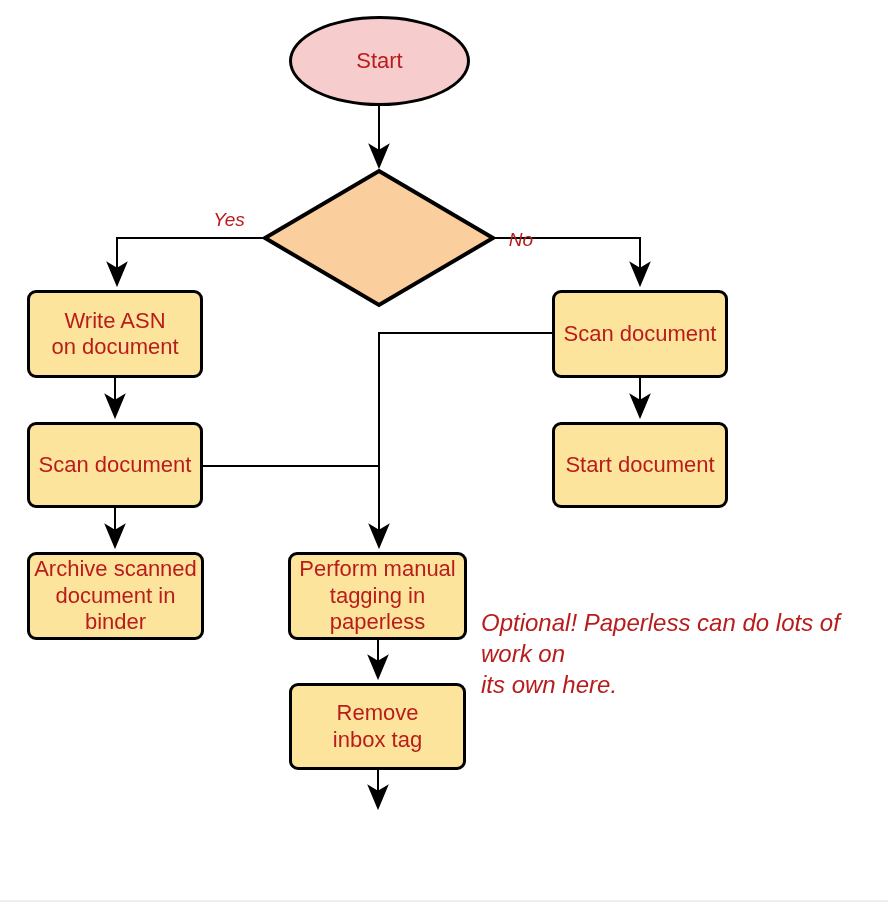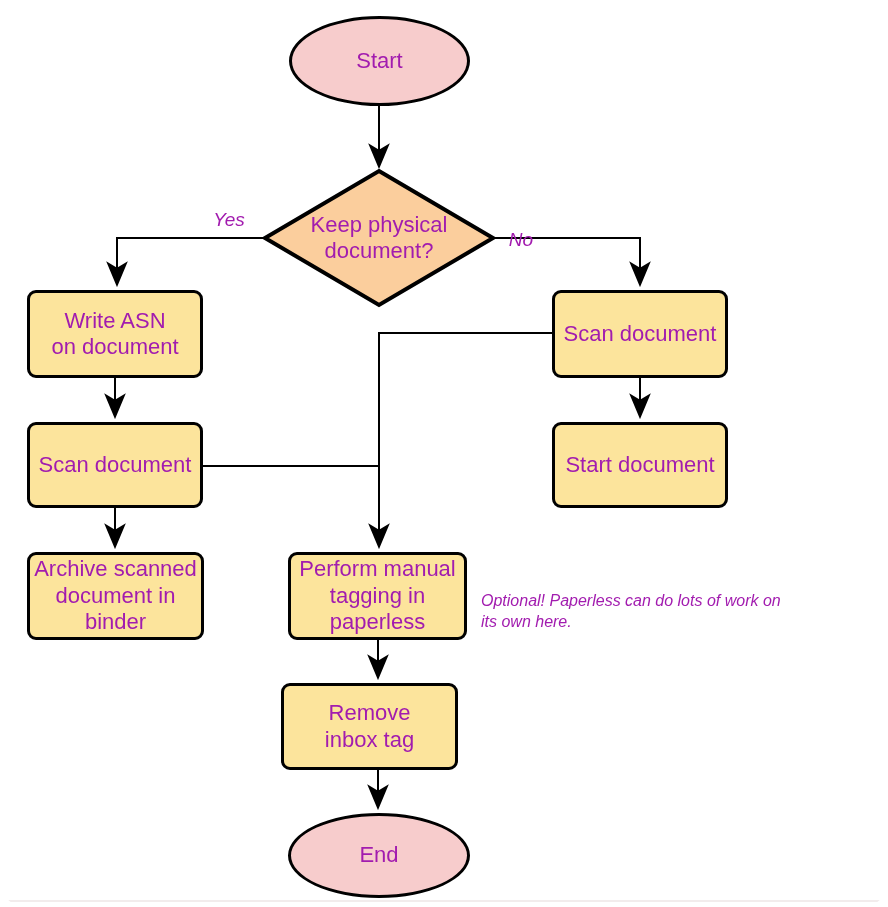--- a/index.html
+++ b/index.html
@@ -7,23 +7,22 @@
     margin: 0;
     padding: 0;
     background: #ffffff;
   }
   .canvas {
     position: relative;
     width: 888px;
     height: 907px;
     background: var(--background, #ffffff);
     font-family: "Liberation Sans", sans-serif;
-    color: #a21caf;
+    color: #b91c1c;
     overflow: hidden;
-    border-radius: 26px;
   }
   svg.wires {
     position: absolute;
     left: 0; top: 0;
     width: 888px; height: 907px;
   }
   .node {
     position: absolute;
     box-sizing: border-box;
     display: flex;
@@ -50,23 +49,24 @@
   .edge-label {
     position: absolute;
     font-size: 19px;
     text-align: center;
     white-space: nowrap;
     font-style: italic;
   }
   .note {
     position: absolute;
     font-style: italic;
-    font-size: 16px;
+    font-size: 24px;
     line-height: 1.3;
     white-space: pre-line;
+    margin-top: 16px;
   }
   .bottom-rule {
     position: absolute;
     left: 0;
     top: 900px;
     width: 888px;
     height: 2px;
     background: #f2ecec;
   }
   .wire {
@@ -103,24 +103,20 @@
     <path class="wire" d="M552,333 L379,333 L379,547" marker-end="url(#arrow)"></path>
     <path class="wire" d="M203,466 L379,466"></path>
     <path class="wire" d="M378,640 L378,678" marker-end="url(#arrow)"></path>
     <path class="wire" d="M378,770 L378,808" marker-end="url(#arrow)"></path>
   </svg>
 
   <div class="node terminal" style="left:289px; top:16px; width:181px; height:90px;">
     <span>Start</span>
   </div>
 
-  <div class="node decision-label" style="left:294px; top:196px; width:170px; height:84px;">
-    <span>Keep physical
-document?</span>
-  </div>
 
   <div class="edge-label" style="left:199px; top:209px; width:60px;">Yes</div>
 
   <div class="edge-label" style="left:491px; top:209px; width:60px;margin-top:20px;">No</div>
 
   <div class="node process" style="left:27px; top:290px; width:176px; height:88px;">
     <span>Write ASN
 on document</span>
   </div>
 
@@ -144,24 +140,21 @@
 
   <div class="node process" style="left:288px; top:552px; width:179px; height:88px;">
     <span>Perform manual
 tagging in
 paperless</span>
   </div>
 
   <div class="note" style="left:481px; top:591px; width:400px;">Optional! Paperless can do lots of work on
 its own here.</div>
 
-  <div class="node process" style="left:281px; top:683px; width:177px; height:87px;">
+  <div class="node process" style="left:289px; top:683px; width:177px; height:87px;">
     <span>Remove
 inbox tag</span>
   </div>
 
-  <div class="node terminal" style="left:288px; top:813px; width:182px; height:85px;">
-    <span>End</span>
-  </div>
 
   <div class="bottom-rule"></div>
 
 </div>
 
 </body></html>

